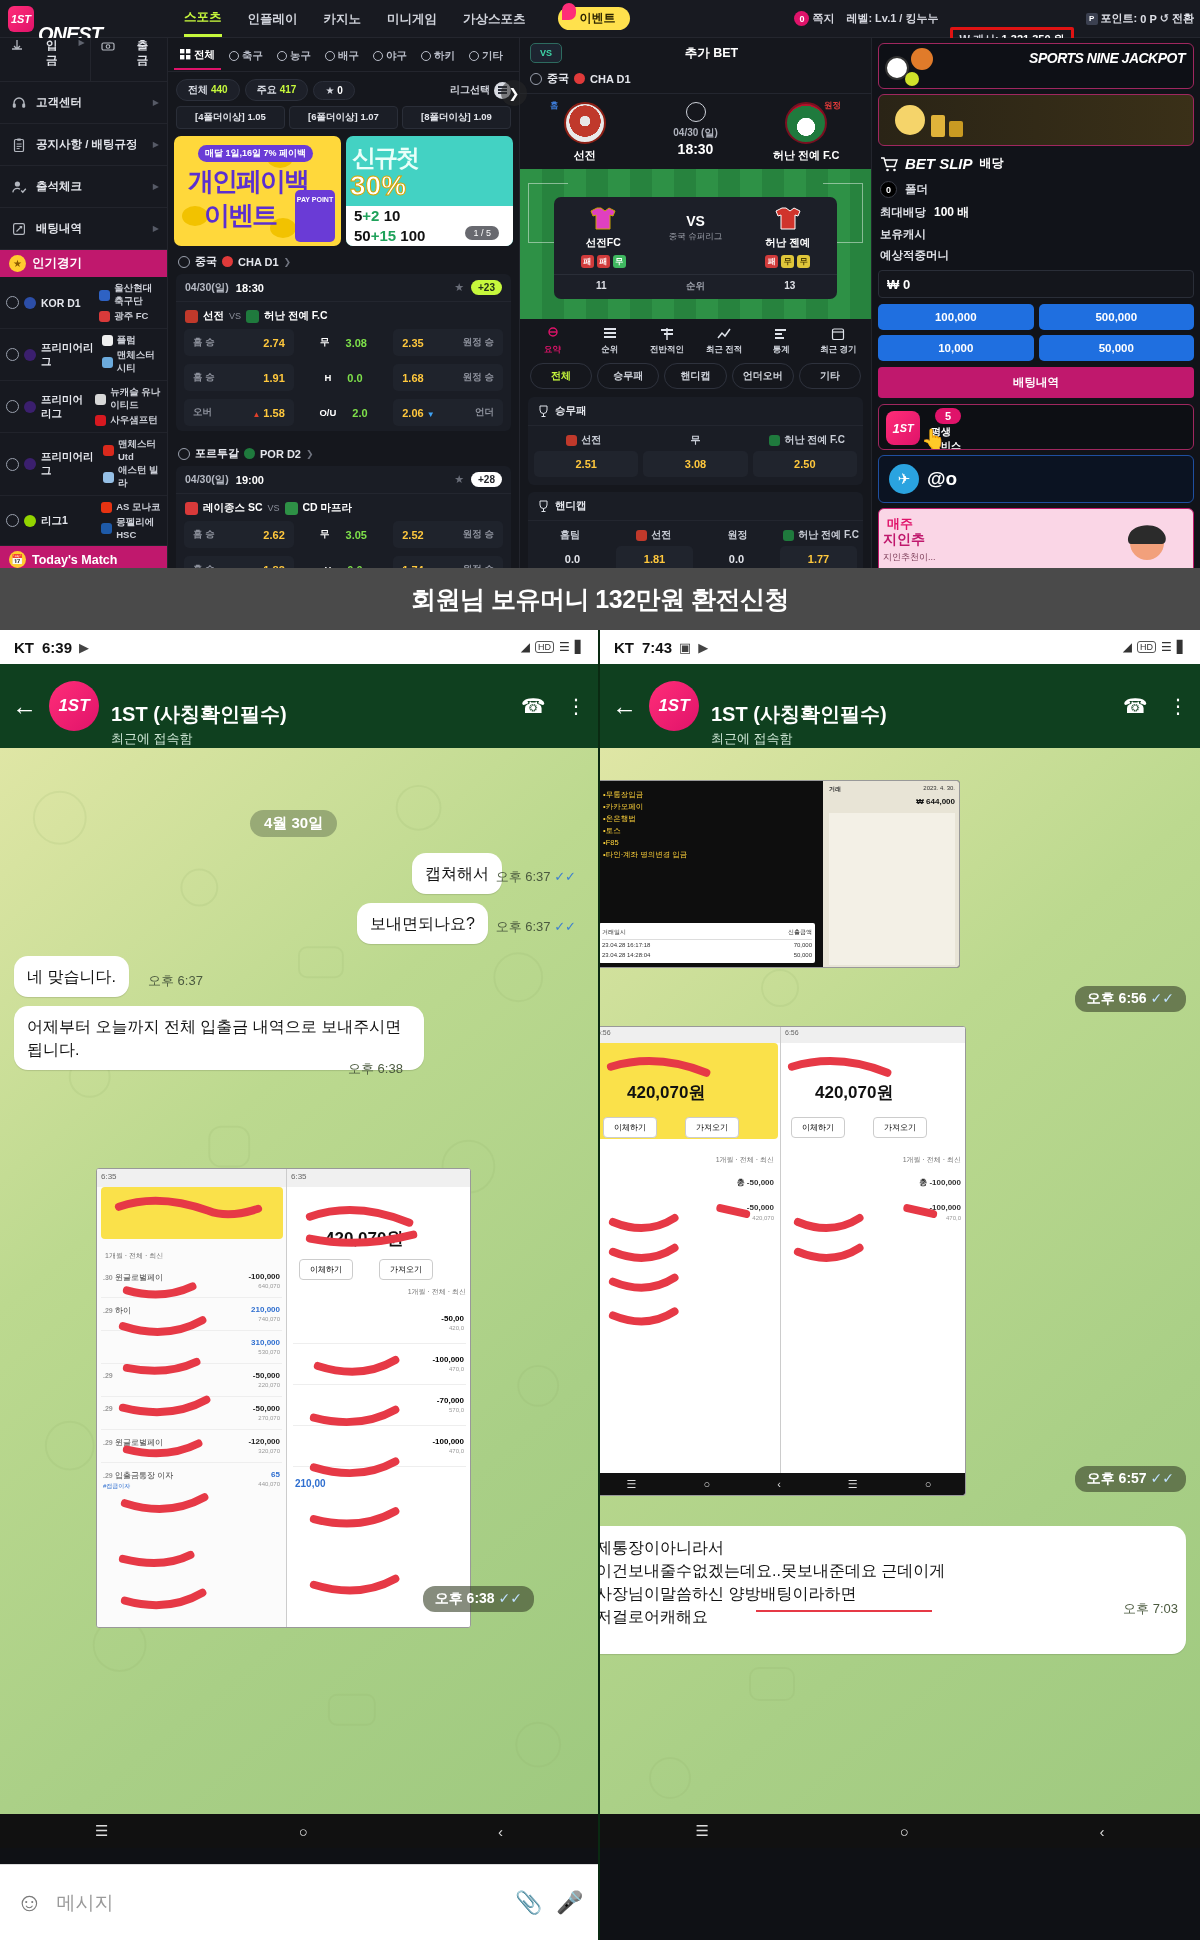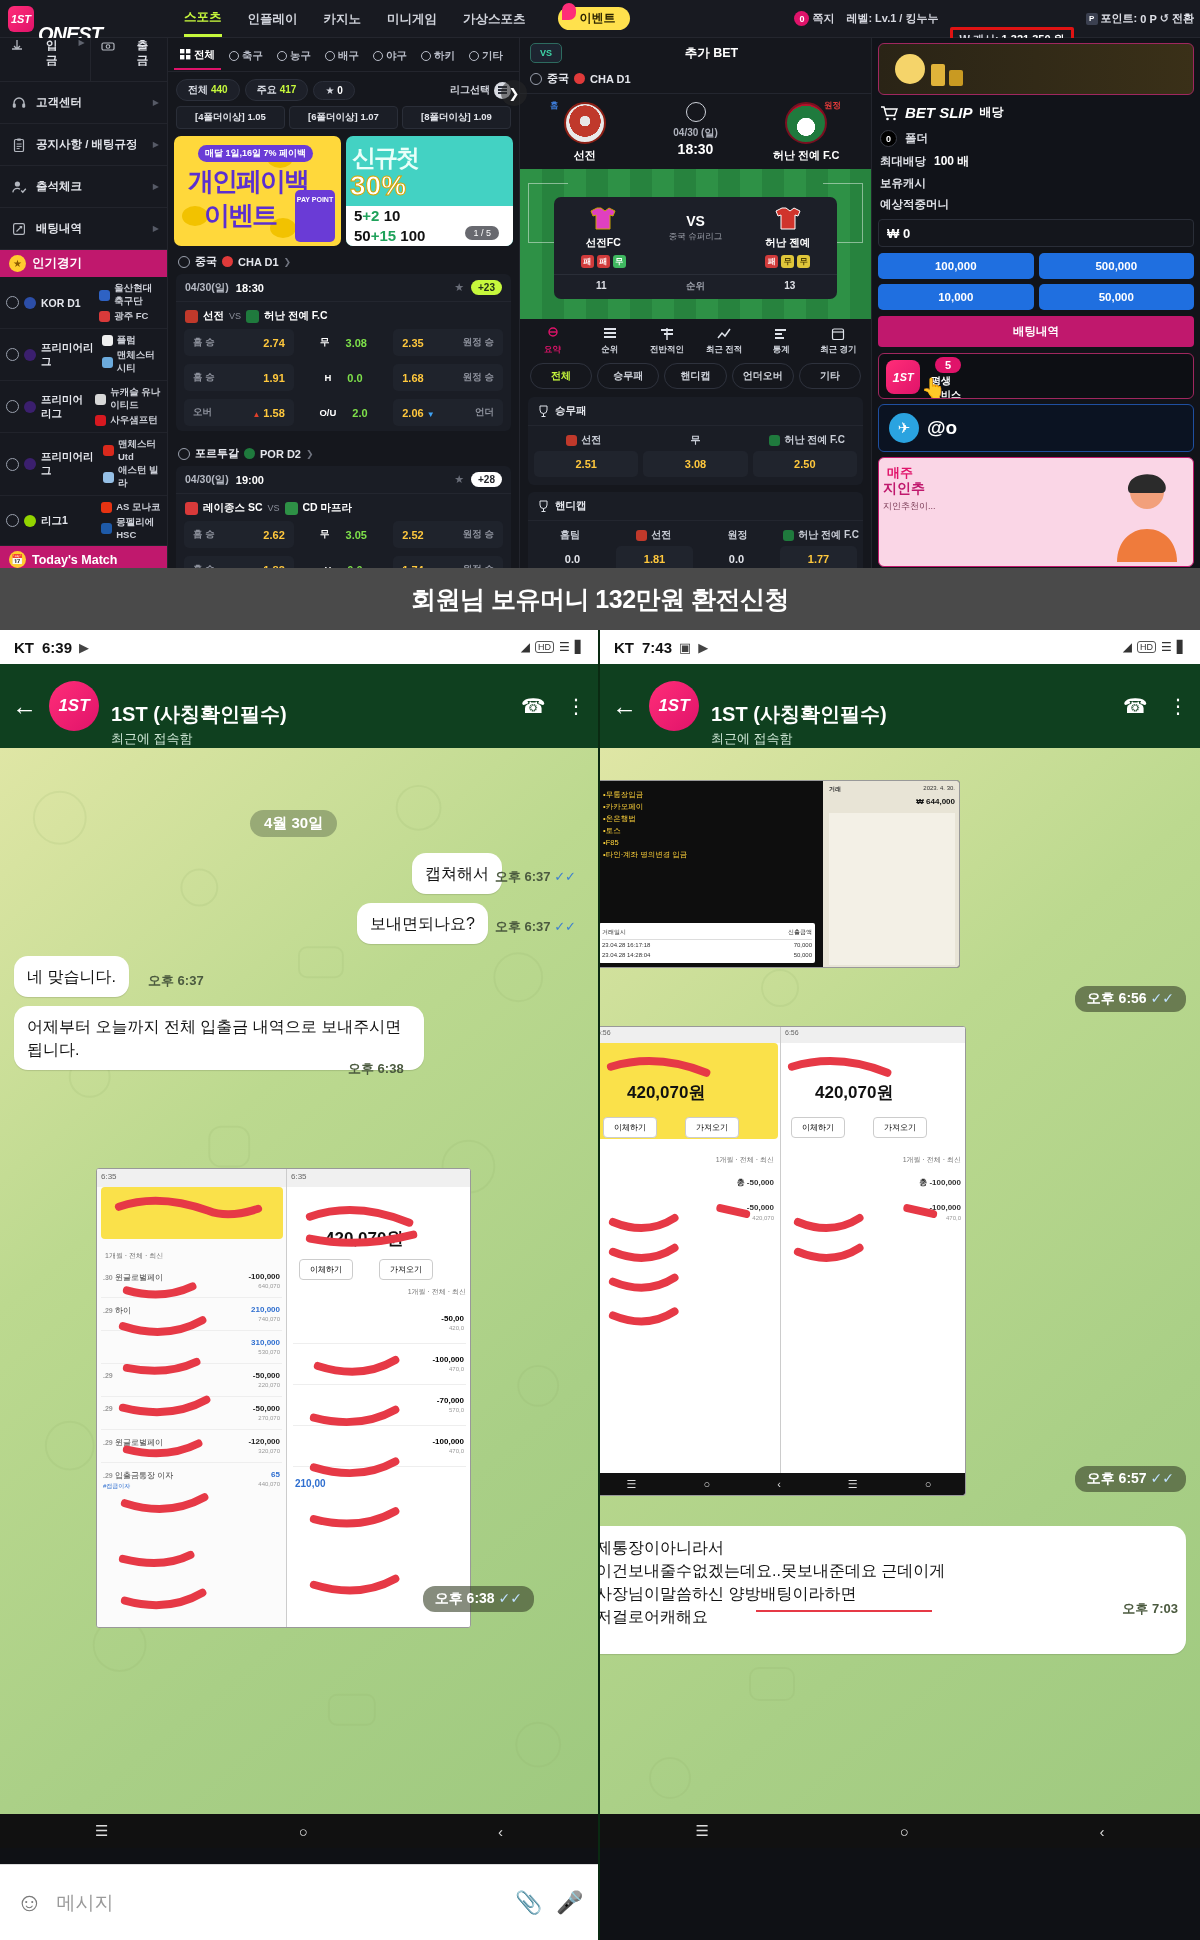--- a/index.html
+++ b/index.html
@@ -253,21 +253,21 @@
   .chdr .acts{margin-left:auto;display:flex;align-items:center;gap:20px;color:#fff;font-size:20px;}
   .body{height:1100px;position:relative;overflow:hidden;
      background:linear-gradient(140deg,#dfe6a5 0%,#bcd98f 35%,#a9cf86 70%,#9ec97f 100%);}
   .doodle{position:absolute;inset:0;opacity:.22;}
   .daychip{position:absolute;background:rgba(110,125,90,.55);border-radius:14px;color:#fff;
      font-size:15px;font-weight:bold;padding:4px 14px;}
   .bub{position:absolute;border-radius:14px;padding:9px 13px;font-size:16px;line-height:23px;
      box-shadow:0 1px 1px rgba(0,0,0,.12);}
   .bub.me{background:#fff;color:#111;}
   .bub.you{background:#fff;color:#111;}
-  .tstamp{position:absolute;font-size:13px;color:#4b5a3f;font-weight:bold;}
+  .tstamp{position:absolute;font-size:13px;color:#4b5a3f;}
   .tick{color:#3c7fd0;font-size:13px;}
   .shot{position:absolute;border:1px solid #999;overflow:hidden;background:#fff;}
   .bank{position:absolute;background:#fae14a;}
   .navbar{position:absolute;bottom:0;left:0;right:0;height:34px;background:#111;display:flex;
      align-items:center;justify-content:space-around;color:#ddd;font-size:15px;}
   .inputbar{position:absolute;bottom:0;left:0;width:600px;height:76px;background:#fff;
      display:flex;align-items:center;padding:0 16px;gap:14px;border-top:1px solid #ddd;}
   .inputbar .emo{font-size:26px;color:#7a7a7a;}
   .inputbar .ph-txt{color:#9a9a9a;font-size:19px;flex:1;}
   .inputbar .ri{font-size:22px;color:#6b6b6b;}
@@ -846,20 +846,26 @@
           <div class="otvals">
             <div class="plain">0.0</div>
             <div>1.81</div>
             <div class="plain">0.0</div>
             <div>1.77</div>
           </div>
         </div>
       </div>
 
       <div class="rail">
+        <div class="rbn jp">
+          <div class="ball-s" style="left:6px;top:12px;width:24px;height:24px;background:#fff;border:2px solid #333;"></div>
+          <div class="ball-s" style="left:32px;top:4px;width:22px;height:22px;background:#e07b2a;"></div>
+          <div class="ball-s" style="left:26px;top:28px;width:14px;height:14px;background:#cfe22a;"></div>
+          <div class="jp-txt">SPORTS NINE JACKPOT</div>
+        </div>
         <div class="rbn gold">
           <div class="ball-s" style="left:16px;top:10px;width:30px;height:30px;background:#f5d46a;"></div>
           <div class="ball-s" style="left:52px;top:20px;width:14px;height:22px;background:#e0b33a;border-radius:2px;"></div>
           <div class="ball-s" style="left:70px;top:26px;width:14px;height:16px;background:#c99a22;border-radius:2px;"></div>
         </div>
 
         <div class="slip-hdr">
           <svg class="cart" viewBox="0 0 18 16">
               <path d="M1 2h3l2.4 8.5h8.2L17 4H5" stroke="#fff" stroke-width="1.4" fill="none"></path>
               <circle cx="7.5" cy="14" r="1.3" fill="#fff"></circle>

